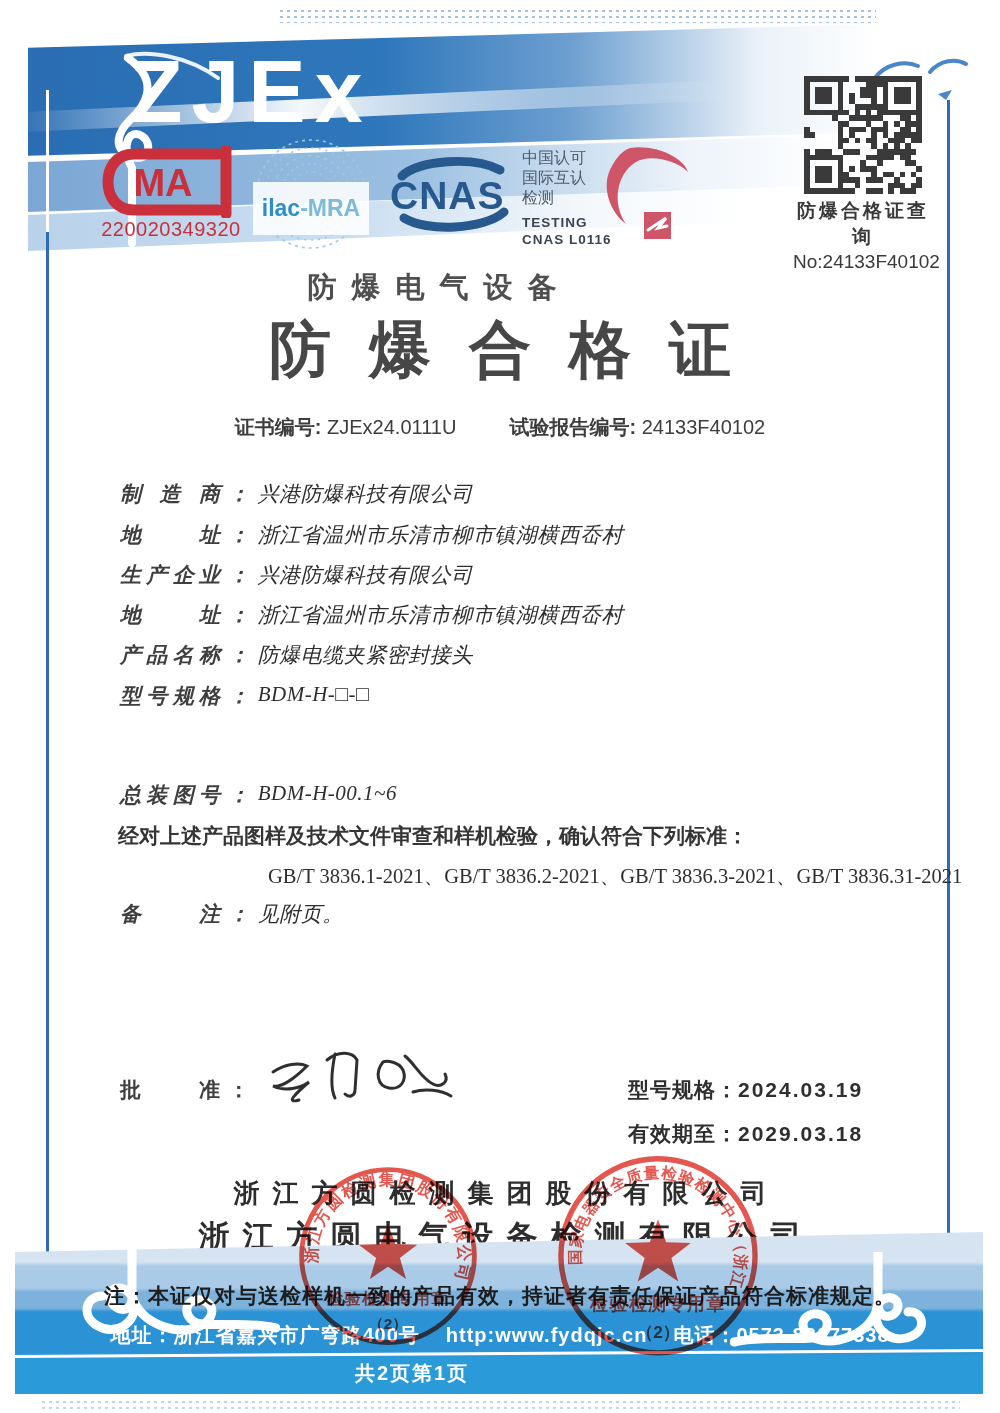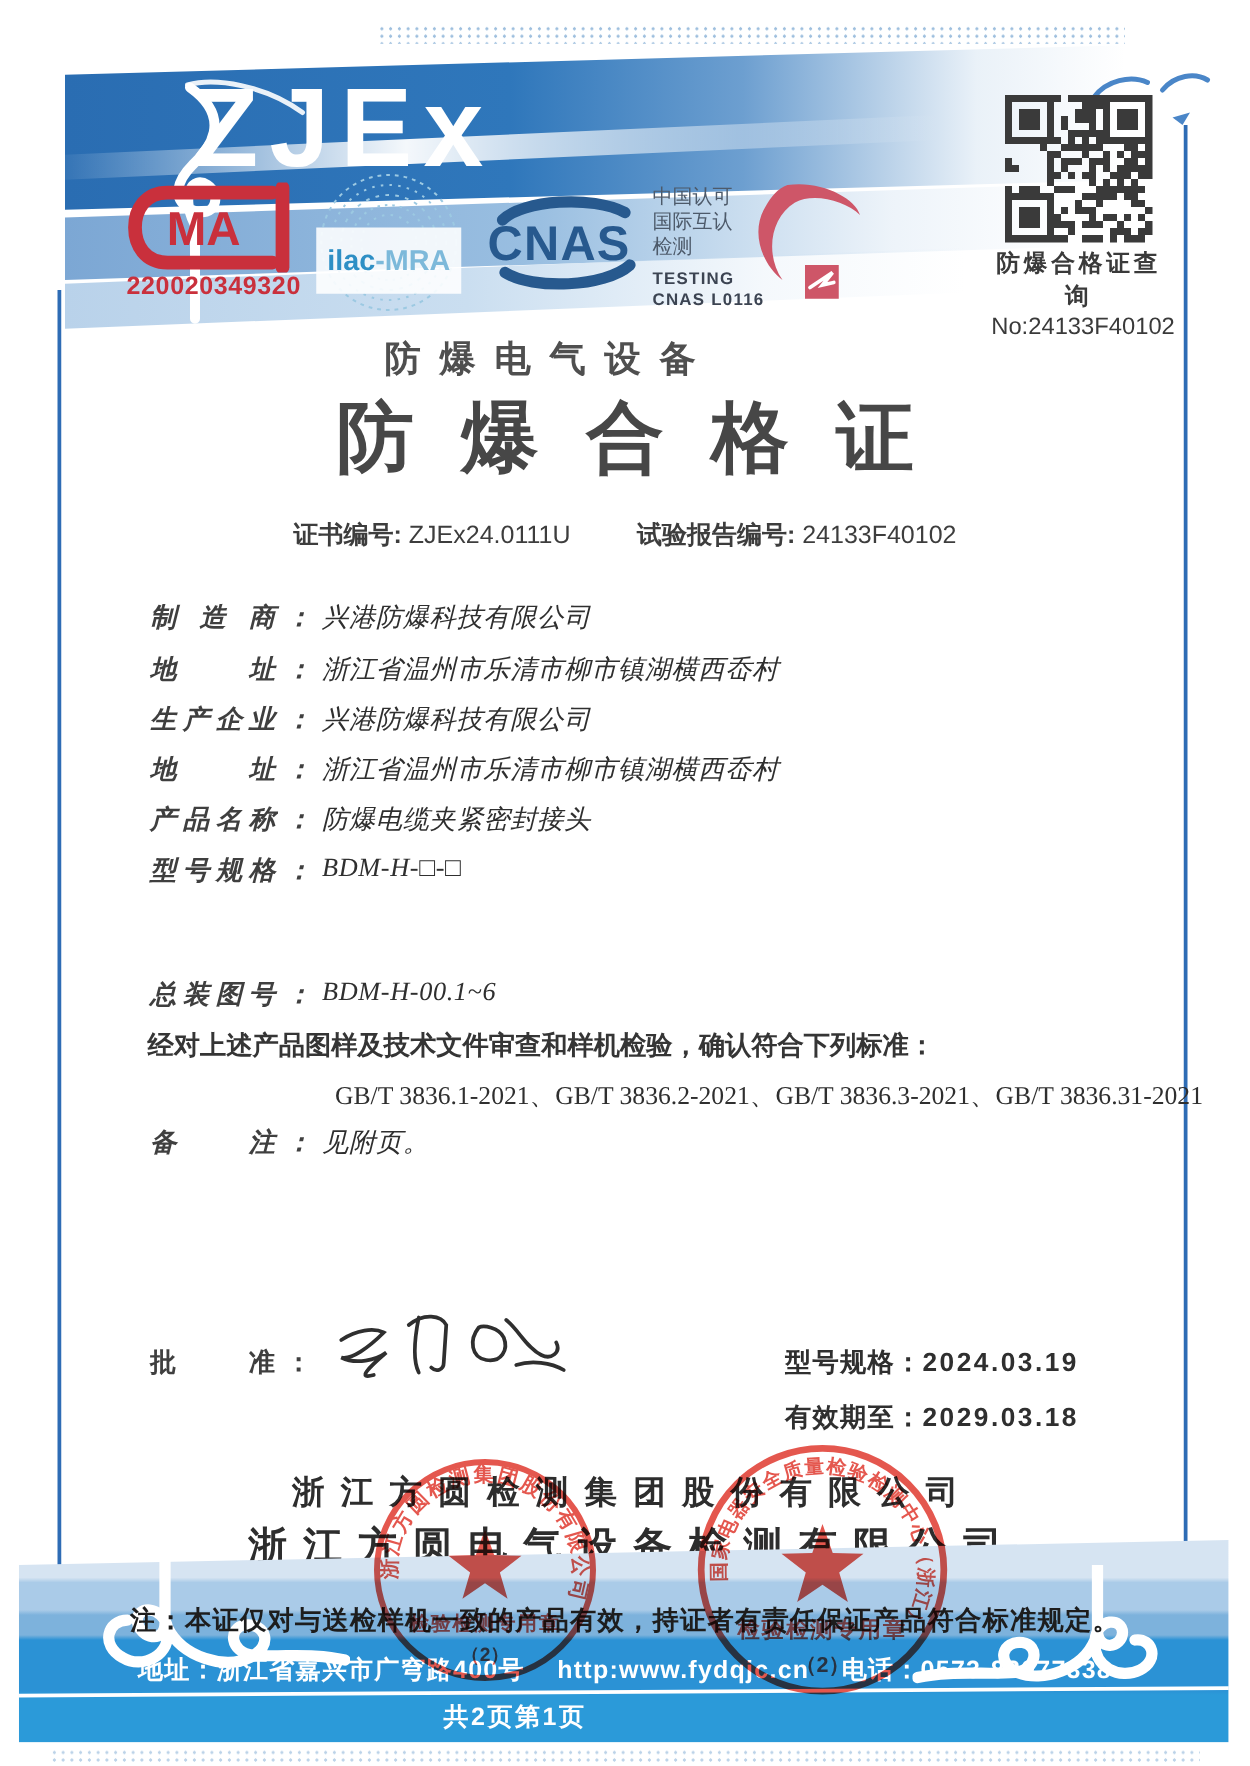--- a/index.html
+++ b/index.html
@@ -1,37 +1,37 @@
 <!DOCTYPE html>
 <html><head>
 <meta charset="utf-8">
 <style>
   html,body{margin:0;padding:0;background:#e8e8e8;}
   .page{position:relative;width:1000px;height:1413px;background:#fff;overflow:hidden;
         font-family:"Liberation Sans","DejaVu Sans",sans-serif;color:#3a3a3a;margin:0 auto;}
   .abs{position:absolute;}
 
   
-  .band-wrap{position:absolute;left:28px;top:20px;width:848px;height:222px;margin-left:24px;}
+  .band-wrap{position:absolute;left:28px;top:8px;width:848px;height:222px;}
   .dots{background-image:radial-gradient(circle,#86afd6 1.1px,transparent 1.4px);background-size:7px 6px;}
   .dots-top{position:absolute;left:250px;top:0;right:0;height:15px;opacity:.8;}
   .s-dark{position:absolute;left:0;top:28px;width:100%;height:108px;transform:skewY(-1.6deg);
           background:linear-gradient(to right,#2a6db2 0%,#2f77bb 42%,#6d9fd0 64%,rgba(170,200,228,.25) 86%,rgba(255,255,255,0) 100%);}
   .s-streak{position:absolute;left:0;top:86px;width:92%;height:20px;transform:skewY(-2.6deg);
           background:linear-gradient(to right,rgba(255,255,255,.05),rgba(255,255,255,.95) 35%,rgba(255,255,255,0) 90%);}
   .s-mid{position:absolute;left:0;top:140px;width:100%;height:50px;transform:skewY(-1.9deg);
           background:linear-gradient(to right,#7ca7d4 0%,#9abfe1 45%,rgba(185,210,234,.25) 78%,rgba(255,255,255,0) 95%);}
   .s-light{position:absolute;left:0;top:190px;width:100%;height:36px;transform:skewY(-2.3deg);
           background:linear-gradient(to right,#b9d2ea 0%,#cadef0 38%,rgba(202,222,240,.2) 66%,rgba(255,255,255,0) 85%);}
   .brand{position:absolute;left:102px;top:34px;font-size:86px;font-weight:bold;color:#fff;
          letter-spacing:9px;transform:scaleY(1.04);}
 
   
   .cma-num{position:absolute;left:96px;top:218px;width:150px;text-align:center;
-           font-size:20px;font-weight:bold;color:#c9303c;letter-spacing:.5px;}
+           font-size:20px;font-weight:normal;color:#c9303c;letter-spacing:.5px;}
   .ilac-wrap{position:absolute;left:253px;top:136px;width:116px;height:116px;}
   .ilac-text{position:absolute;left:0;top:46px;width:116px;text-align:center;background:rgba(255,255,255,.88);
              font-size:23px;font-weight:bold;color:#2e8fc5;padding:13px 0;}
   .ilac-text .mra{color:#7db9da;font-weight:bold;}
   .cnas-wrap{position:absolute;left:388px;top:156px;width:128px;height:78px;}
   .cnas-txt{position:absolute;left:2px;top:18px;font-size:39px;font-weight:bold;color:#27598e;
             font-family:"Liberation Sans",sans-serif;letter-spacing:1px;}
   .accr{position:absolute;left:522px;top:148px;line-height:20px;font-size:16px;color:#4d5a6a;}
   .accr .en{font-size:13.5px;font-weight:bold;color:#3c4452;letter-spacing:1px;line-height:17px;}
   .accr .gap{height:6px;}

